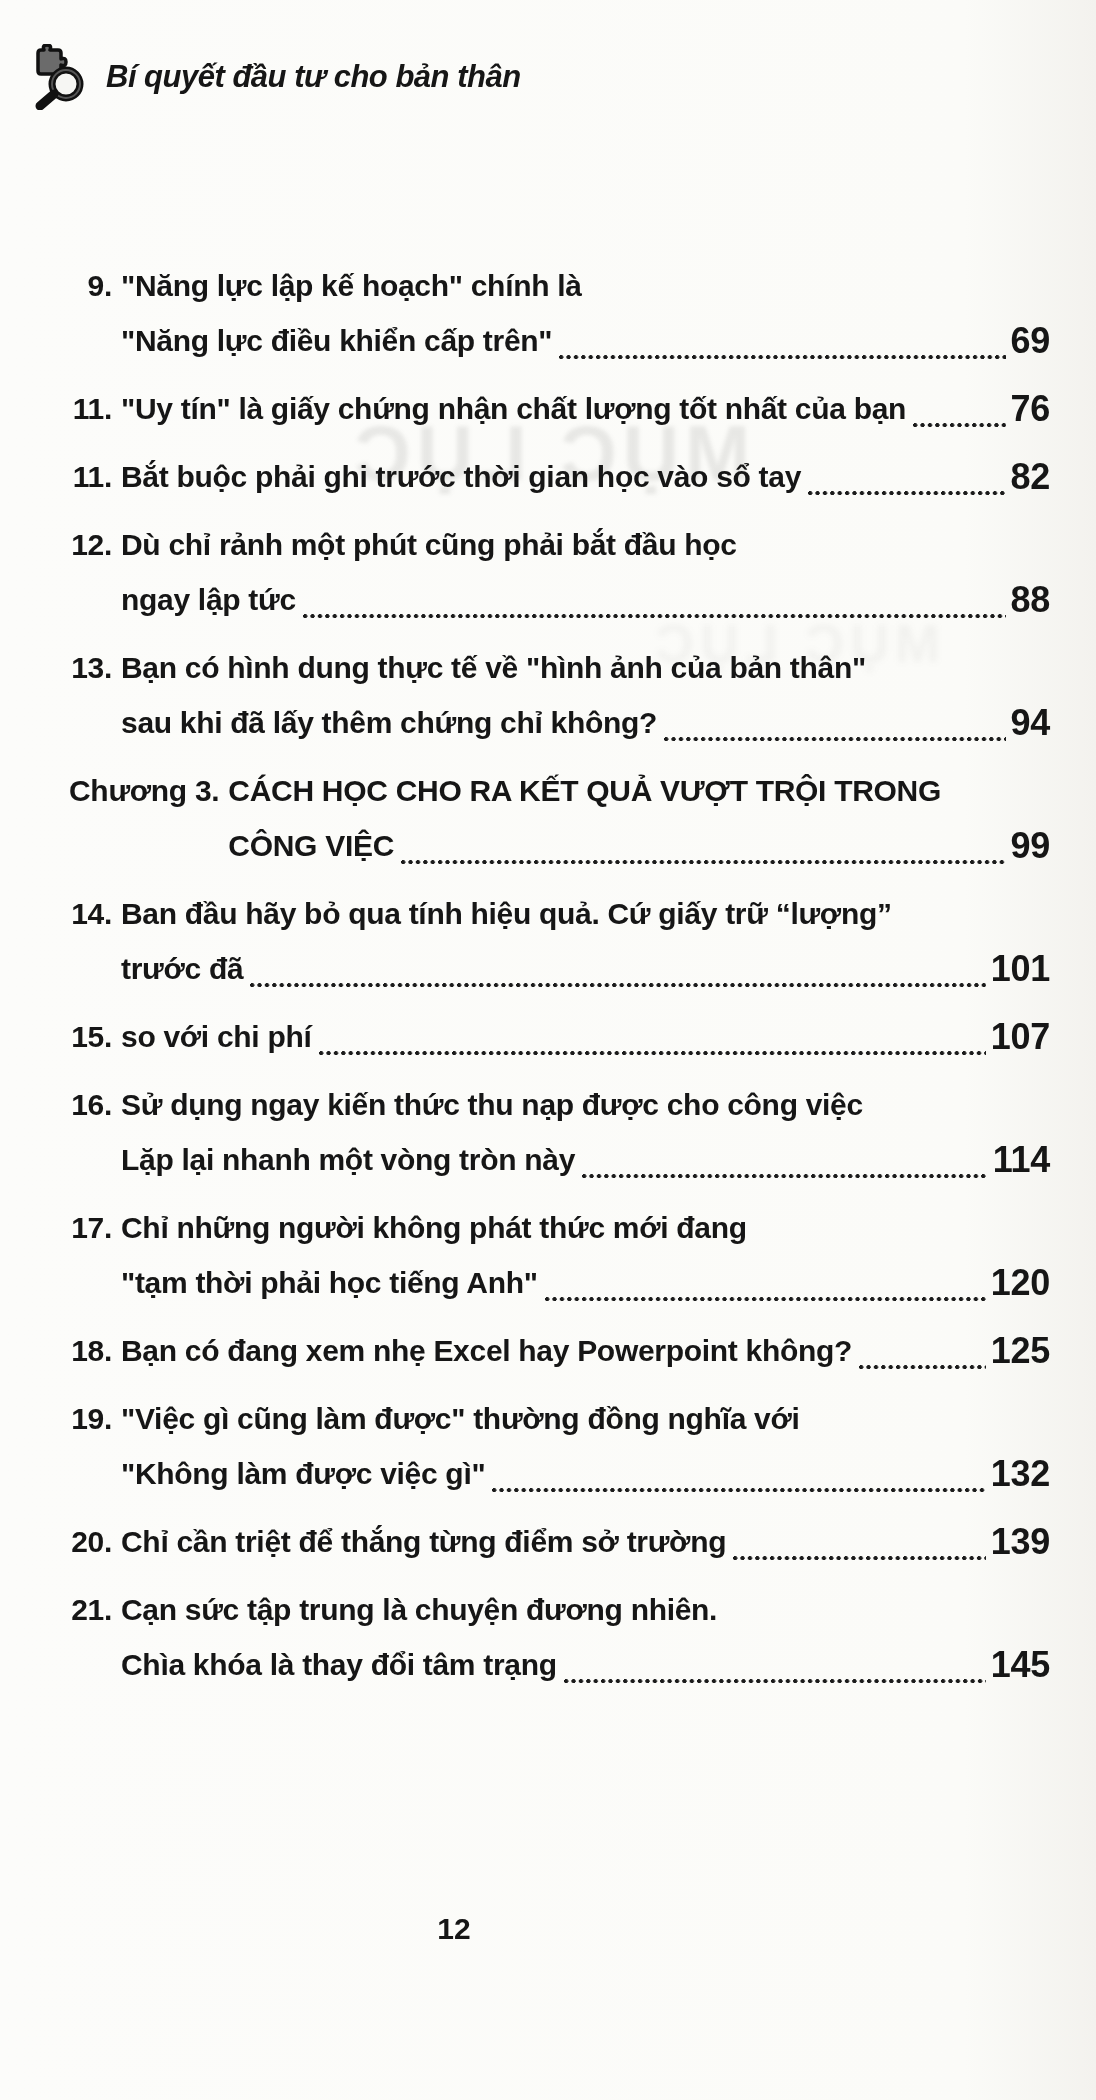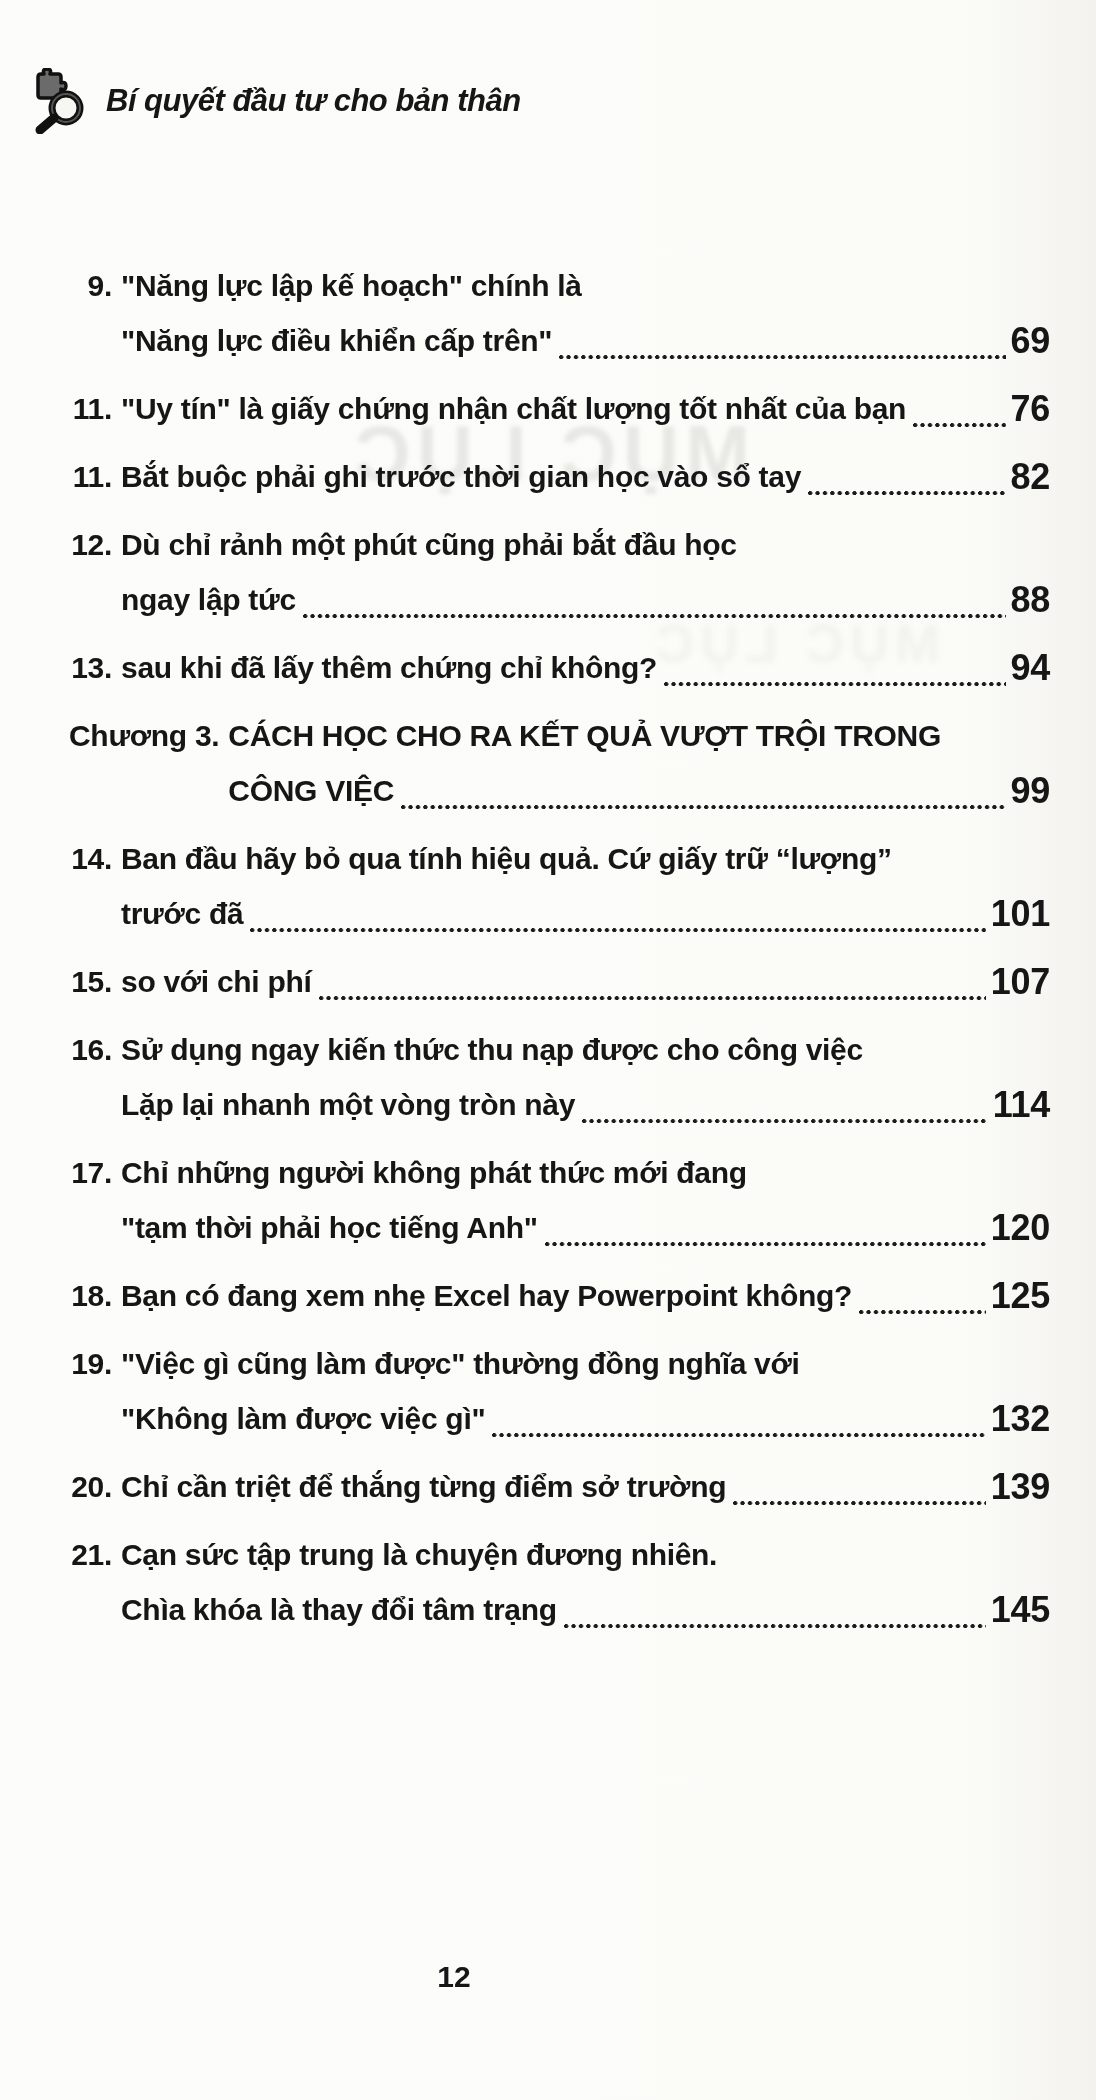--- a/index.html
+++ b/index.html
@@ -10,21 +10,21 @@
   }
   .page{
     position:relative;
     width:1096px;height:2100px;
     background:linear-gradient(90deg,#fcfcfa 0%,#fbfbf8 88%,#f3f2ee 100%);
     color:#161616;
     overflow:hidden;
   }
   
   .header{
-    position:absolute;top:68px;left:30px;
+    position:absolute;top:44px;left:30px;
     display:flex;align-items:center;gap:12px;justify-content:flex-end;
   }
   .logo{width:64px;height:66px;flex:0 0 auto;}
   .book-title{
     font-size:31px;font-weight:700;font-style:italic;
     letter-spacing:-0.5px;white-space:nowrap;
   }
   
   .bleed{
     position:absolute;top:408px;left:330px;width:420px;
@@ -64,21 +64,21 @@
     flex:1 1 auto;min-width:14px;height:55px;
     margin:0 5px 0 7px;
     background-image:radial-gradient(circle at 2.2px 2.2px,#1b1b1b 1.9px,rgba(0,0,0,0) 2.3px);
     background-size:7.4px 5px;
     background-repeat:repeat-x;
     background-position:left bottom 8px;
   }
   .pg{flex:0 0 auto;font-size:36px;font-weight:700;}
   
   .footer{
-    position:absolute;top:1960px;left:392px;width:124px;
+    position:absolute;top:1912px;left:392px;width:124px;
     text-align:center;font-size:30px;font-weight:700;
   }
 </style>
 </head>
 <body>
 
 <div class="page">
 
   <div class="header">
     <svg class="logo" viewBox="0 0 64 66" aria-hidden="true">
@@ -137,20 +137,21 @@
           <div class="line last">
             <span class="txt">ngay lập tức</span>
             <span class="leader"></span>
             <span class="pg">88</span>
           </div>
         </div>
       </div>
       <div class="entry">
         <span class="num">13.</span>
         <div class="body">
+          <div class="line"><span class="txt">Bạn có hình dung thực tế về "hình ảnh của bản thân"</span></div>
           <div class="line last">
             <span class="txt">sau khi đã lấy thêm chứng chỉ không?</span>
             <span class="leader"></span>
             <span class="pg">94</span>
           </div>
         </div>
       </div>
       <div class="entry chapter">
         <span class="num">Chương 3.</span>
         <div class="body">

